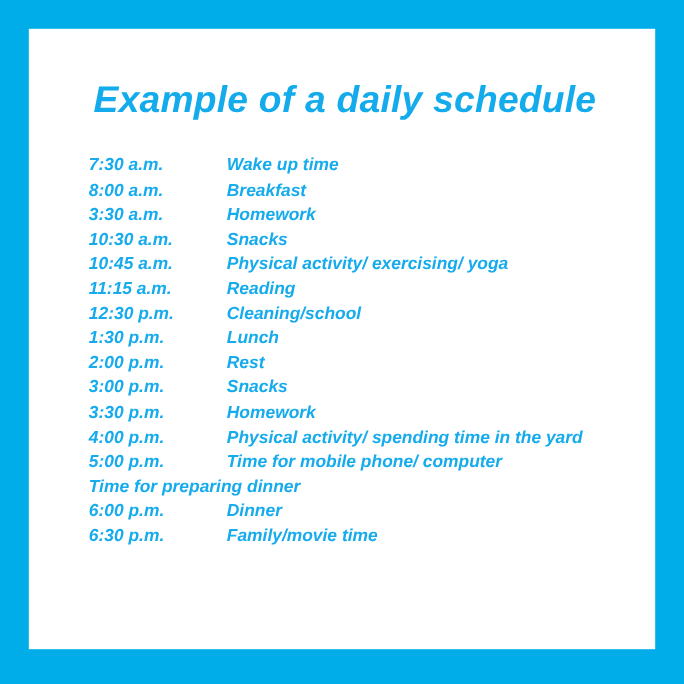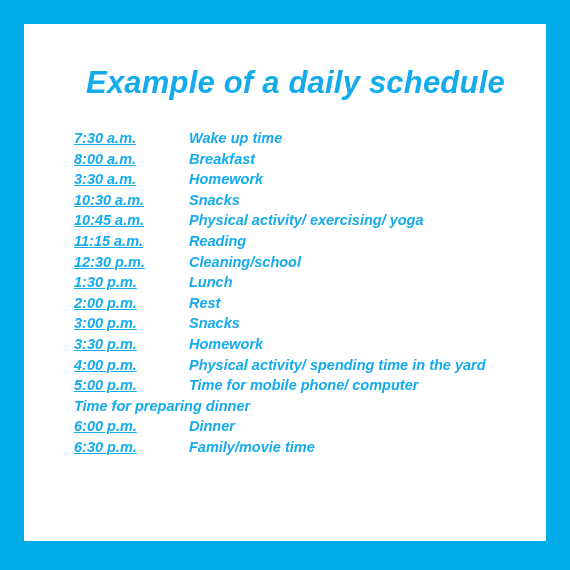--- a/index.html
+++ b/index.html
@@ -21,21 +21,21 @@
     left: 24px;
     top: 24px;
     width: 522px;
     height: 517px;
     background: #ffffff;
     box-sizing: border-box;
     overflow: hidden;
   }
   #title {
     position: absolute;
-    left: 62px;
+    left: 54px;
     top: 40px;
     font-family: "Liberation Sans", sans-serif;
     font-size: 31px;
     font-weight: bold;
     font-style: italic;
     color: #13ABEC;
     letter-spacing: 0.2px;
     white-space: nowrap;
     line-height: 38px;
   }
@@ -53,21 +53,20 @@
     white-space: nowrap;
   }
   .time {
     flex: 0 0 115px;
     font-family: "Liberation Sans", sans-serif;
     font-size: 14.5px;
     font-weight: bold;
     font-style: italic;
     color: #15ABEC;
     letter-spacing: 0px;
-    text-decoration: underline;
   }
   .desc {
     flex: 1 1 auto;
     font-family: "Liberation Sans", sans-serif;
     font-size: 14.5px;
     font-weight: bold;
     font-style: italic;
     color: #15ABEC;
     letter-spacing: 0px;
   }

